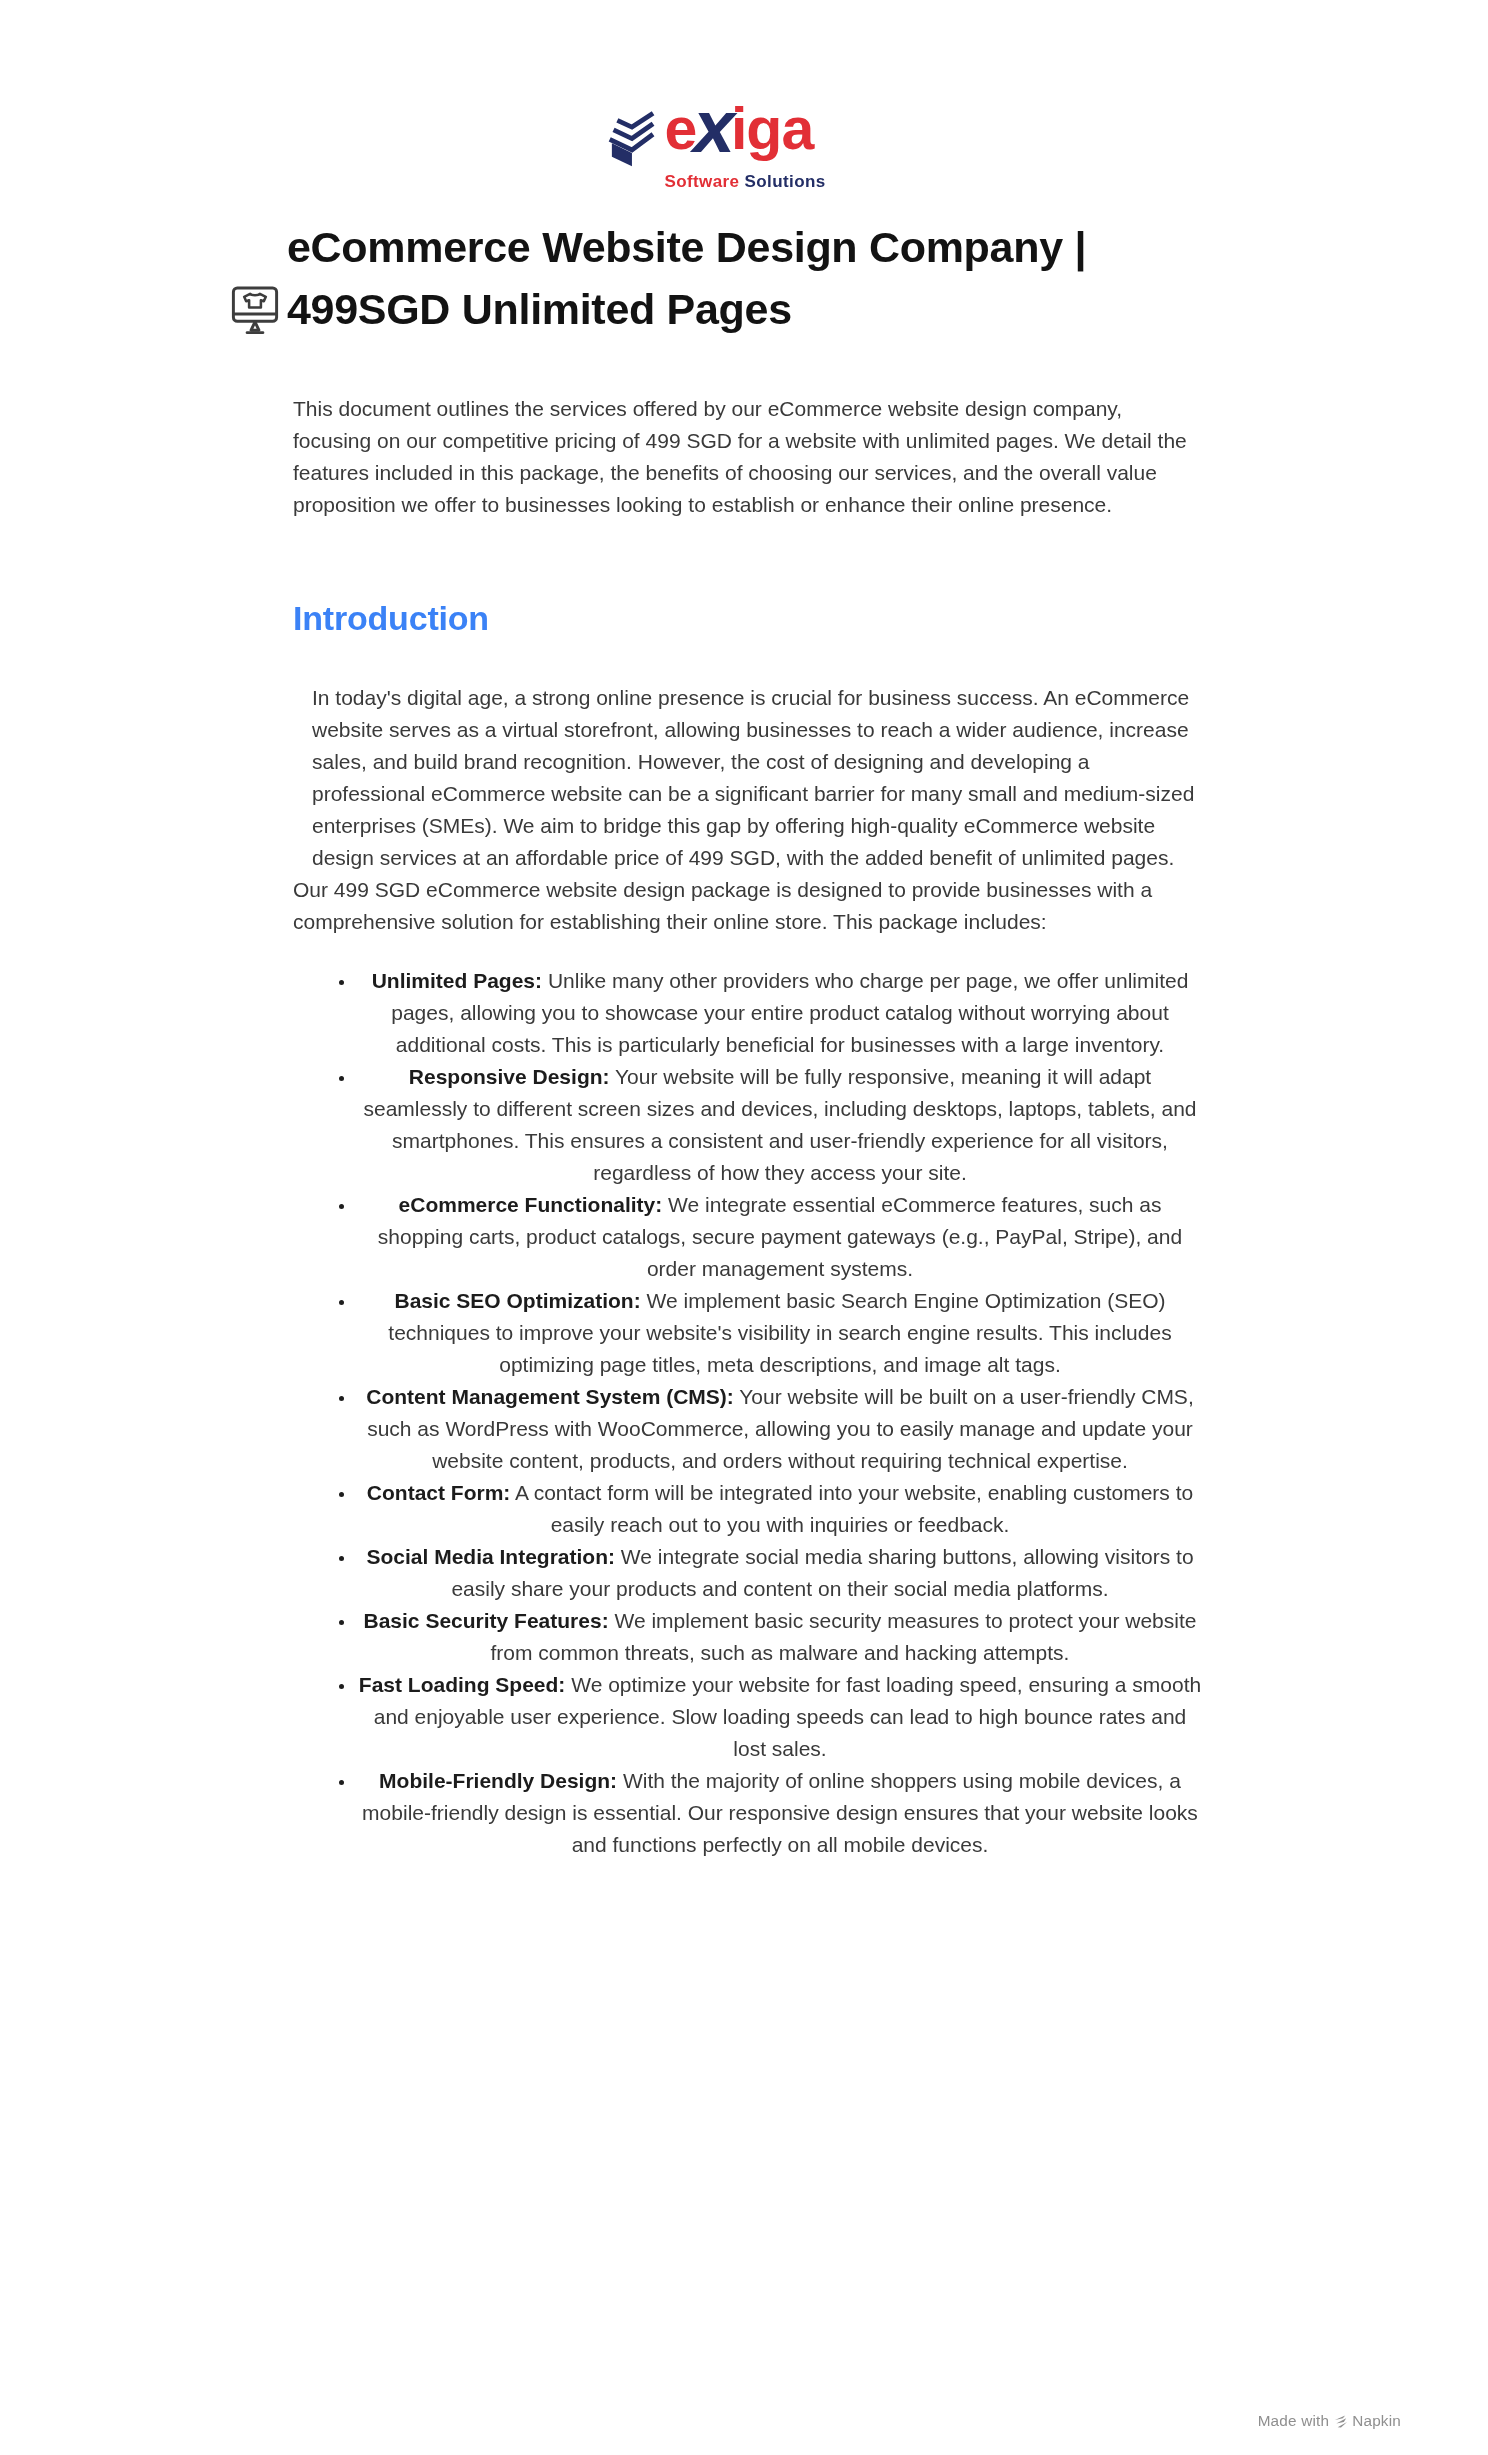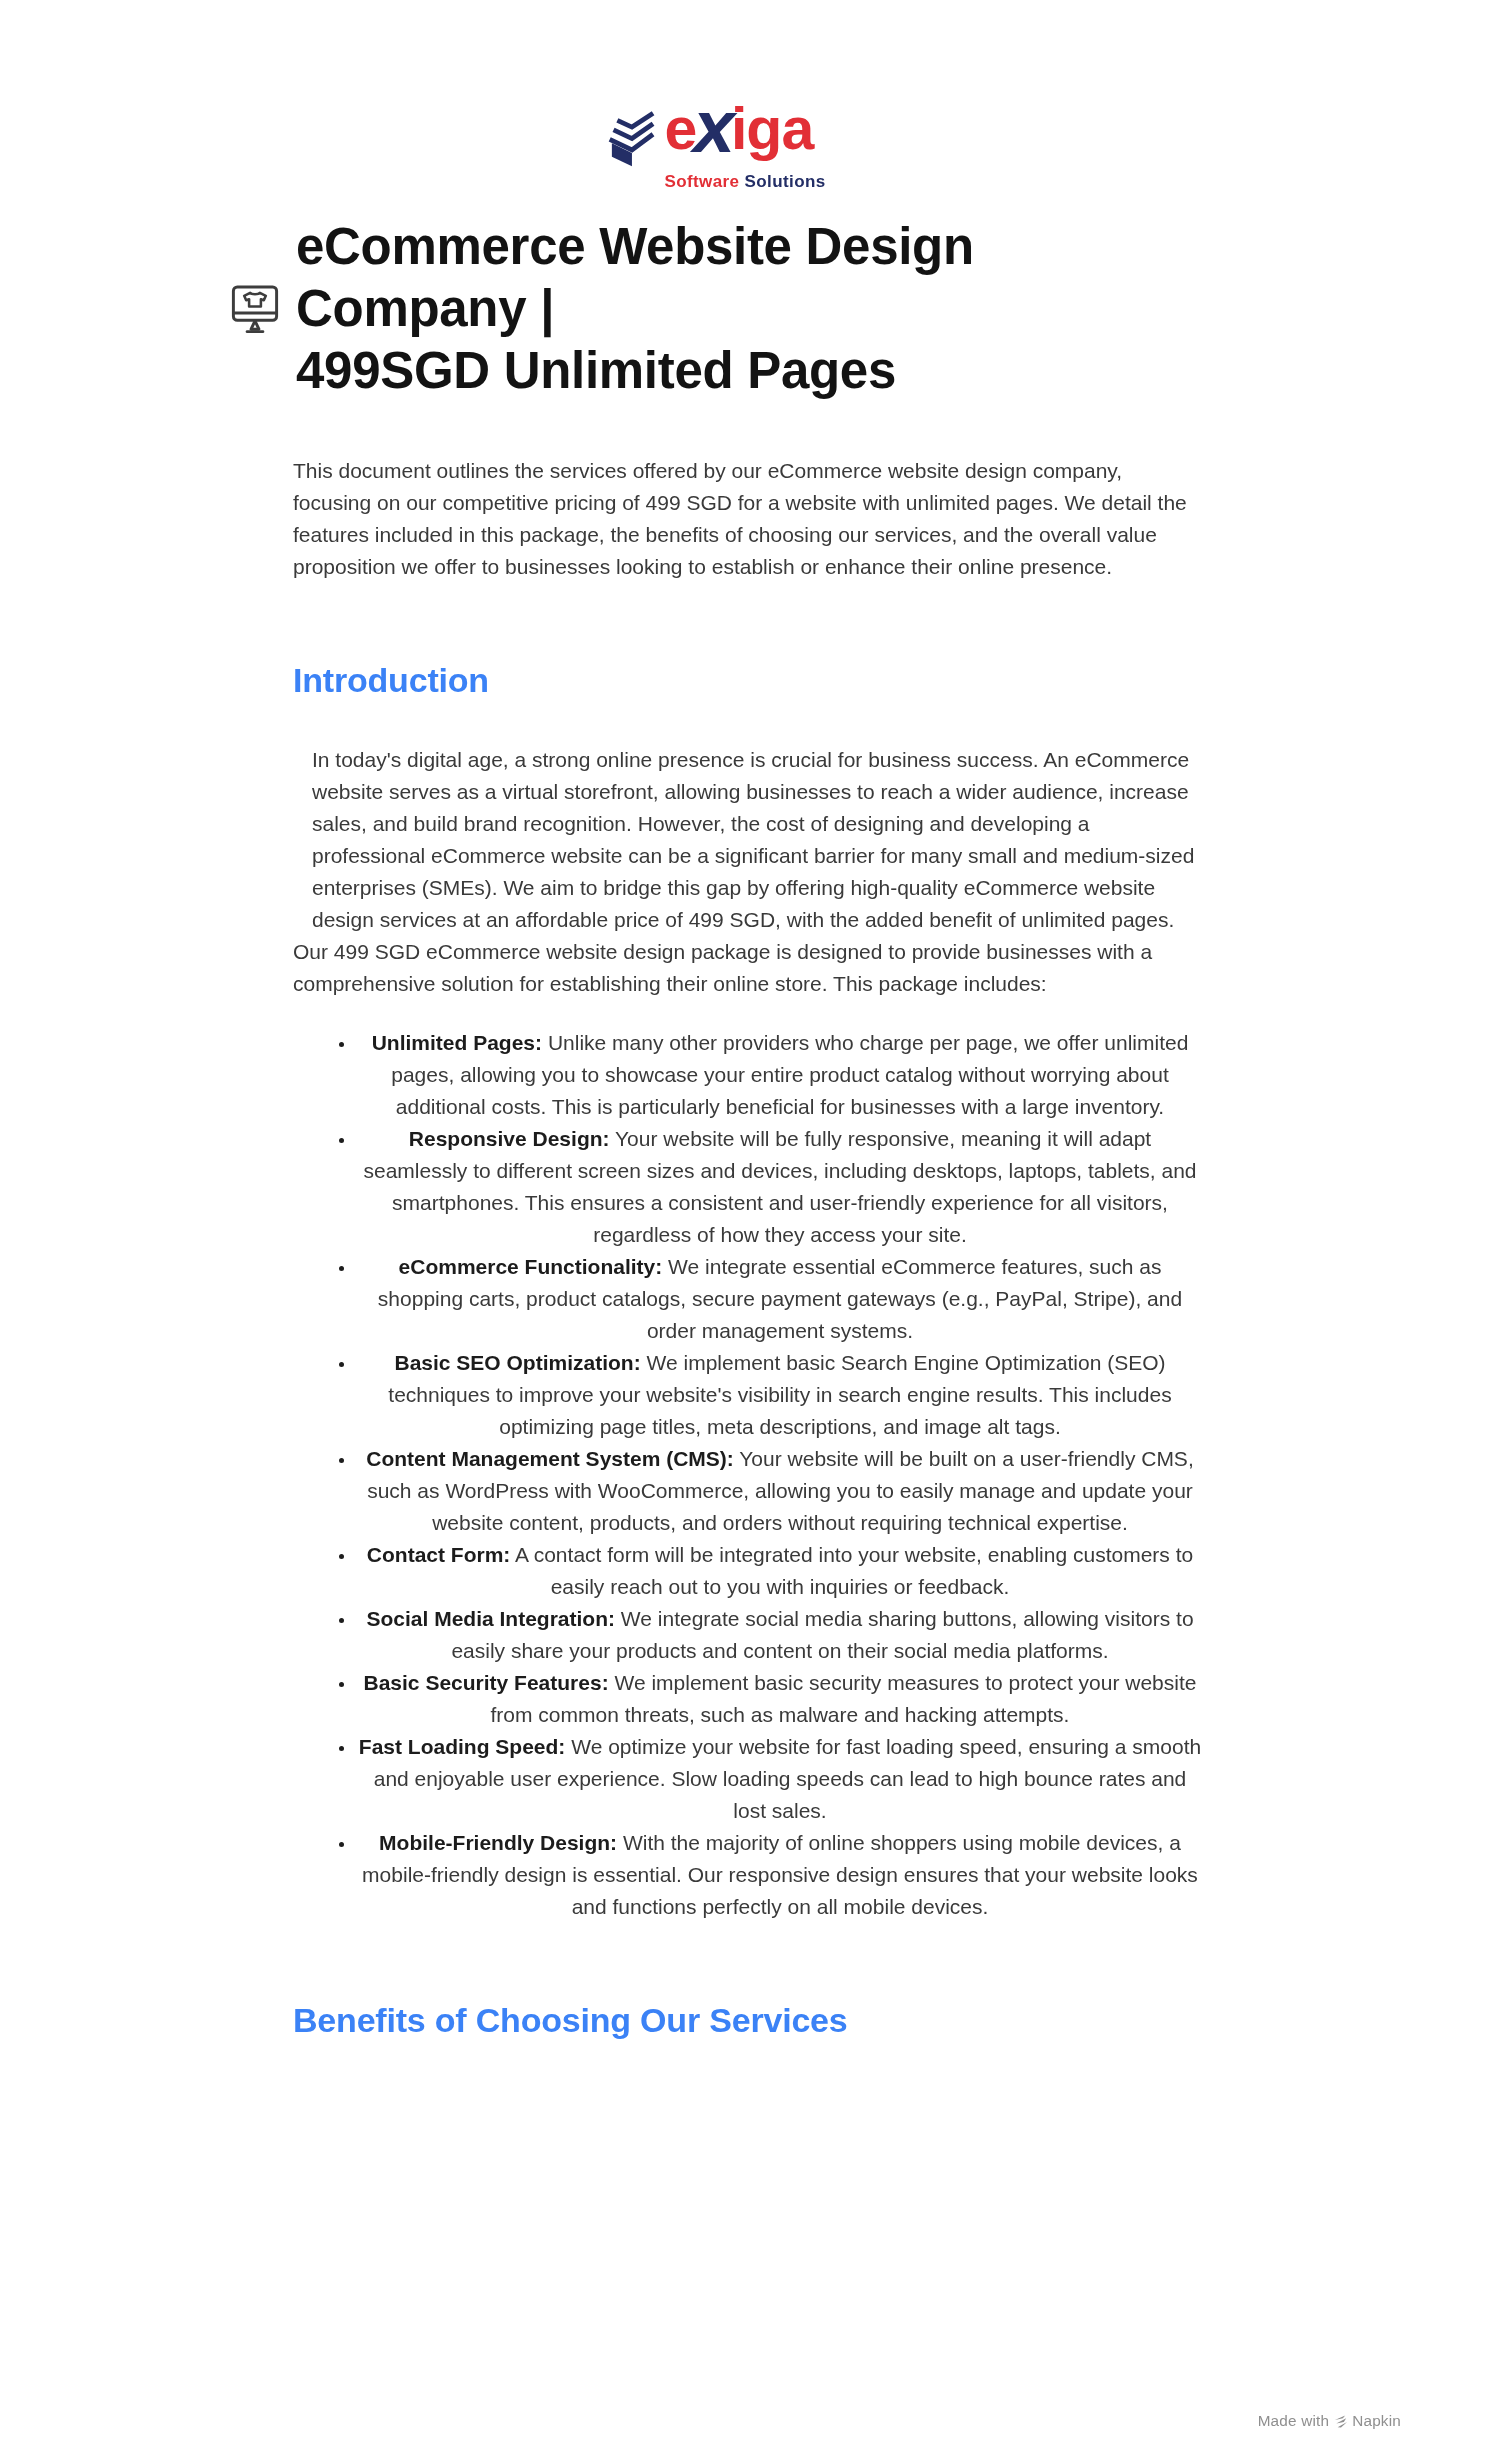--- a/index.html
+++ b/index.html
@@ -45,25 +45,25 @@
     letter-spacing: 0.4px;
     align-self: flex-end;
     margin-top: 12px;
   }
 
   
   .content { margin-left: 293px; width: 911px; }
 
   h1 {
     display: flex;
-    align-items: center;
-    gap: 16px;
+    align-items: flex-end;
+    gap: 7px;
     margin: 24px 0 0 -63px;
     width: 980px;
-    font-size: 51px;
+    font-size: 43px;
     line-height: 62px;
     font-weight: 700;
     color: #131313;
     letter-spacing: -0.3px;
   }
   .title-icon { flex: 0 0 auto; margin-top: 5px; }
   .title-icon svg { display: block; }
 
   p {
     font-size: 21px;
@@ -159,21 +159,20 @@
       <li><strong>eCommerce Functionality:</strong> <span>We integrate essential eCommerce features, such as shopping carts, product catalogs, secure payment gateways (e.g., PayPal, Stripe), and order management systems.</span></li>
       <li><strong>Basic SEO Optimization:</strong> <span>We implement basic Search Engine Optimization (SEO) techniques to improve your website's visibility in search engine results. This includes optimizing page titles, meta descriptions, and image alt tags.</span></li>
       <li><strong>Content Management System (CMS):</strong> <span>Your website will be built on a user-friendly CMS, such as WordPress with WooCommerce, allowing you to easily manage and update your website content, products, and orders without requiring technical expertise.</span></li>
       <li><strong>Contact Form:</strong> <span>A contact form will be integrated into your website, enabling customers to easily reach out to you with inquiries or feedback.</span></li>
       <li><strong>Social Media Integration:</strong> <span>We integrate social media sharing buttons, allowing visitors to easily share your products and content on their social media platforms.</span></li>
       <li><strong>Basic Security Features:</strong> <span>We implement basic security measures to protect your website from common threats, such as malware and hacking attempts.</span></li>
       <li><strong>Fast Loading Speed:</strong> <span>We optimize your website for fast loading speed, ensuring a smooth and enjoyable user experience. Slow loading speeds can lead to high bounce rates and lost sales.</span></li>
       <li><strong>Mobile-Friendly Design:</strong> <span>With the majority of online shoppers using mobile devices, a mobile-friendly design is essential. Our responsive design ensures that your website looks and functions perfectly on all mobile devices.</span></li>
     </ul>
 
-    <h2>Benefits of Choosing Our Services</h2>
 
   </main>
 
   <footer class="made-with">
     <span>Made with</span>
     <span>
       <svg width="15" height="15" viewBox="0 0 16 16" fill="#8f8f8f">
         <path d="M2 6.5 L13 1.5 L10.5 4.5 Z"></path>
         <path d="M3.5 10 L14 4.5 L11.5 8.5 Z"></path>
         <path d="M5 14 L15 8.5 L8.5 14.5 Z"></path>

